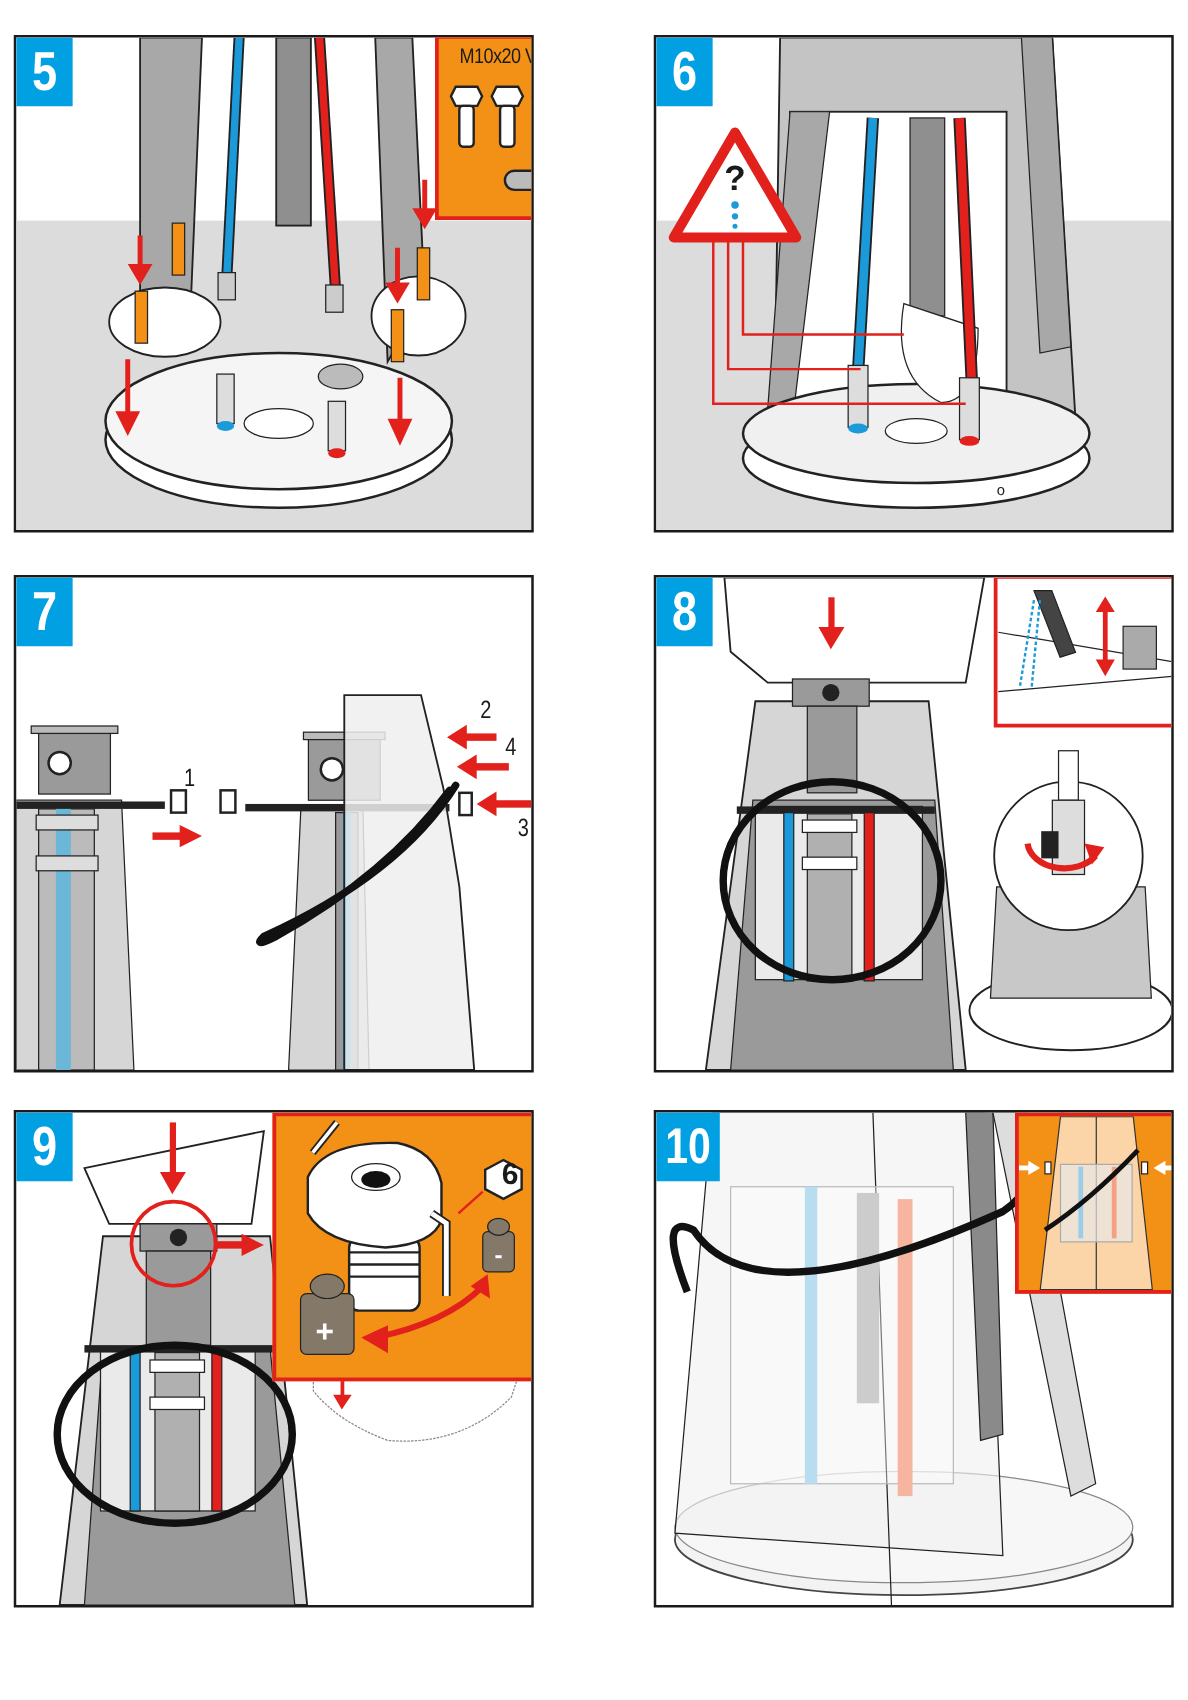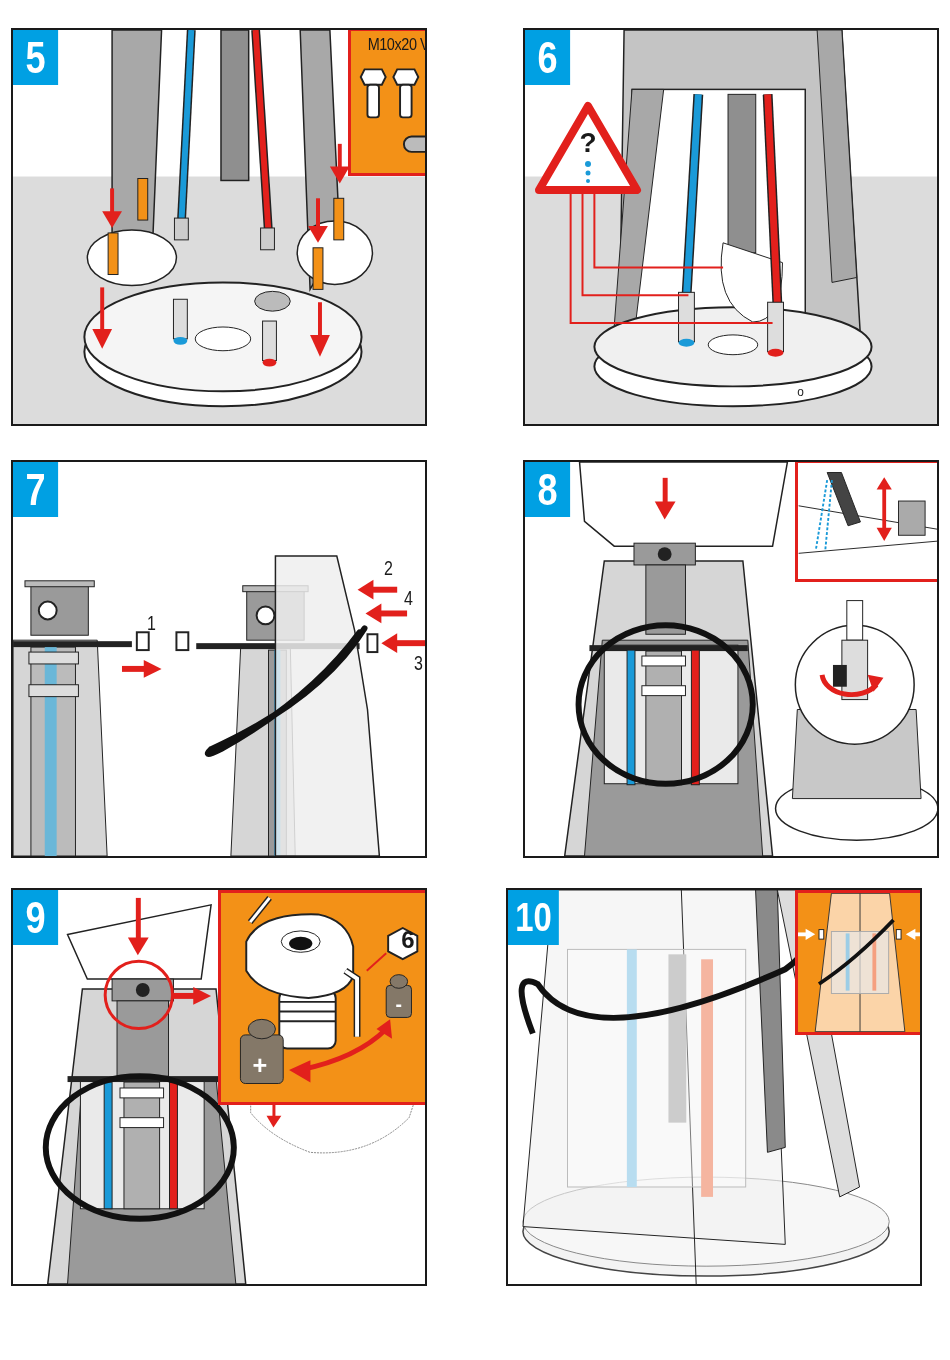--- a/index.html
+++ b/index.html
@@ -286,21 +286,21 @@
       <path d="M82,182 Q140,170 170,140" fill="none" stroke="#e2201c" stroke-width="5"></path>
       <polygon points="70,182 92,172 92,195" fill="#e2201c"></polygon>
       <polygon points="174,130 176,150 160,140" fill="#e2201c"></polygon>
       <polygon points="172,44 187,36 202,44 202,60 187,68 172,60" fill="#fff" stroke="#222" stroke-width="2"></polygon>
       <line x1="170" y1="62" x2="150" y2="80" stroke="#e2201c" stroke-width="2"></line>
     </svg>
     <div class="hex-label" style="left:172px;top:33px;width:30px;font-size:24px;">6</div>
   </div>
 </div>
 
-<div class="panel" style="left:506px;top:888px;">
+<div class="panel" style="left:523px;top:888px;">
   <svg class="scene" viewBox="0 0 416 398">
     <ellipse cx="200" cy="345" rx="185" ry="45" fill="#f3f3f3" stroke="#444" stroke-width="1.5"></ellipse>
     <ellipse cx="200" cy="335" rx="185" ry="45" fill="#f7f7f7" stroke="#888"></ellipse>
     <polygon points="45,0 265,0 280,358 15,340" fill="#f0f0f0" fill-opacity="0.6" stroke="#222"></polygon>
     <line x1="175" y1="0" x2="190" y2="398" stroke="#222"></line>
     <rect x="60" y="60" width="180" height="240" fill="#fff" fill-opacity="0.4" stroke="#bbb"></rect>
     <rect x="120" y="60" width="10" height="240" fill="#b8ddf0"></rect>
     <rect x="195" y="70" width="12" height="240" fill="#f5b5a0"></rect>
     <rect x="162" y="65" width="18" height="170" fill="#ccc"></rect>
     <polygon points="250,0 272,0 280,260 262,265" fill="#8a8a8a" stroke="#222"></polygon>

